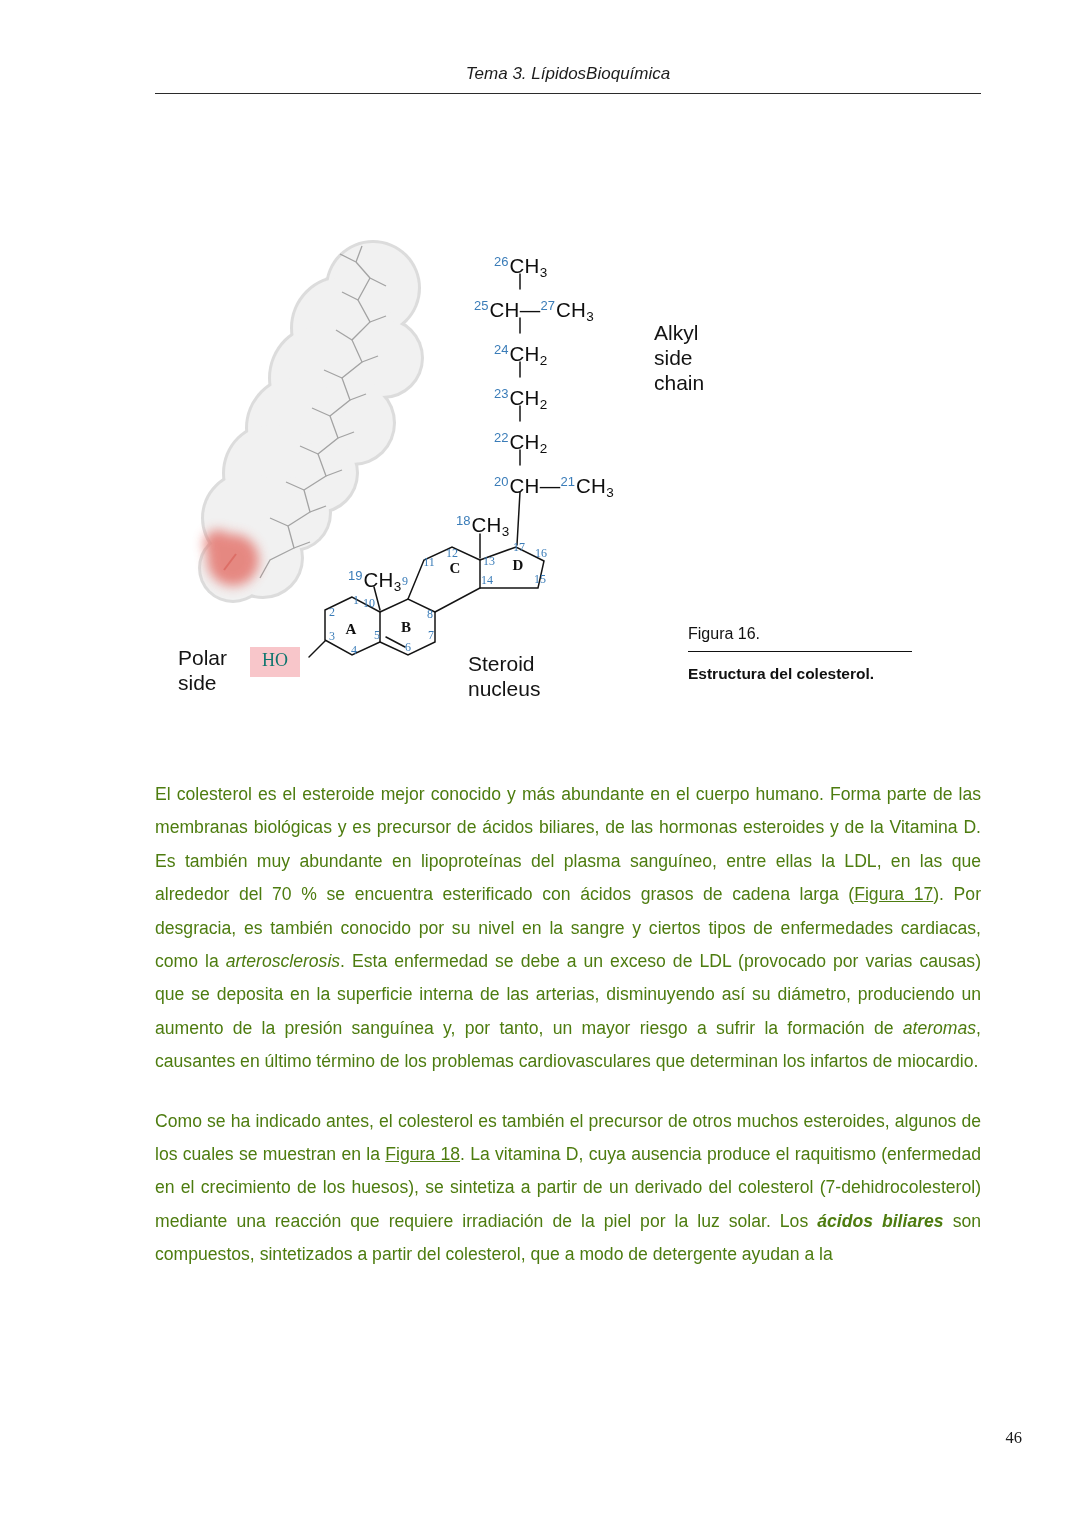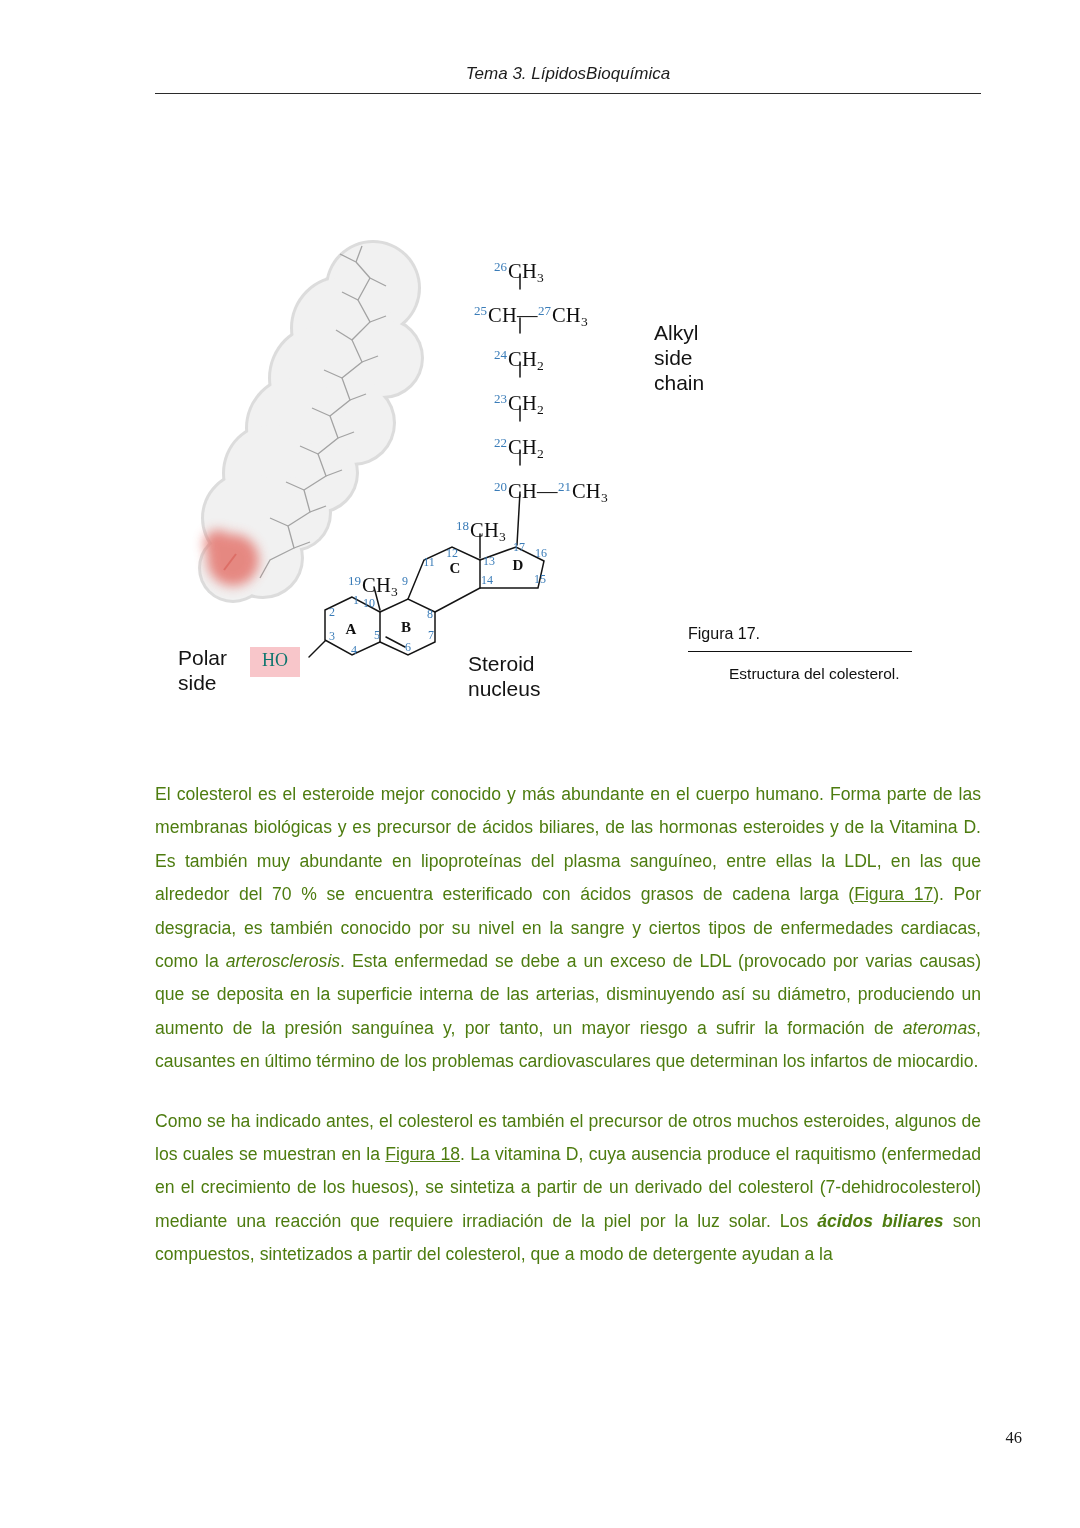--- a/index.html
+++ b/index.html
@@ -15,43 +15,43 @@
     display:flex; justify-content:center;
     font-size:17px; font-style:italic; color:#1d1d1d;
     padding-bottom:9px; border-bottom:1.6px solid #2b2b2b;
   }
 
   
   .figure { position:absolute; left:148px; top:228px; width:800px; height:475px; }
   .fig-svg { position:absolute; left:0; top:0; }
 
   .chain-row, .methyl-label {
-    position:absolute; font-family:Liberation Serif, serif;
-    font-size:20.5px; color:#0f0f0f; white-space:nowrap; line-height:34px;
+    position:absolute; font-family:Liberation Sans, sans-serif;
+    font-size:20.5px; color:#0f0f0f; white-space:nowrap; line-height:24px;
   }
   .locant { font-size:13px; vertical-align:7px; color:#3a7cb8; margin-right:1px; }
   .csub   { font-size:13.5px; vertical-align:-4px; }
   .cf     { letter-spacing:0.3px; }
 
   .locant-svg { font-family:"Liberation Serif", serif; font-size:12px; fill:#3a7cb8; }
   .ring-letter { font-family:"Liberation Serif", serif; font-size:15px; font-weight:bold; fill:#101010; }
 
   .fig-label {
     position:absolute; font-family:Liberation Sans, sans-serif;
     font-size:21px; line-height:25px; color:#141414;
   }
   .ho-box {
     position:absolute; left:102px; top:419px;
     background:#f8c6ca; padding:3px 12px 6px;
     font-family:"Liberation Serif", serif; font-size:18px; color:#0f766e;
   }
 
   .fig-caption { position:absolute; left:540px; top:397px; width:224px; font-size:16px; color:#111; }
   .fig-caption-label { padding-bottom:8px; border-bottom:1.5px solid #111; }
-  .fig-caption-title { margin-top:13px; font-weight:normal; font-size:15.5px;margin-left:41px; }
+  .fig-caption-title { margin-top:13px; font-weight:bold; font-size:15.5px; }
 
   
   .body-text {
     position:absolute; left:155px; top:778px; width:826px;
     font-size:17.6px; line-height:33.4px; text-align:justify; color:#4d7c0f;
   }
   .body-text p + p { margin-top:26px; }
   .seg-underline { text-decoration:underline; }
   .seg-italic { font-style:italic; }
   .seg-bold-italic { font-style:italic; font-weight:bold; }
@@ -202,21 +202,21 @@
       <div>Steroid</div>
       <div>nucleus</div>
     </div>
     <div class="fig-label" style="left:506px;top:92px">
       <div>Alkyl</div>
       <div>side</div>
       <div>chain</div>
     </div>
 
     <div class="fig-caption">
-      <div class="fig-caption-label">Figura 17.</div>
+      <div class="fig-caption-label">Figura 16.</div>
       <div class="fig-caption-title">Estructura del colesterol.</div>
     </div>
   </div>
 
   <div class="body-text">
     <p><span>El colesterol es el esteroide mejor conocido y más abundante en el cuerpo humano. Forma parte de las membranas biológicas y es precursor de ácidos biliares, de las hormonas esteroides y de la Vitamina D. Es también muy abundante en lipoproteínas del plasma sanguíneo, entre ellas la LDL, en las que alrededor del 70 % se encuentra esterificado con ácidos grasos de cadena larga (</span><span class="seg-underline">Figura 17</span><span>). Por desgracia, es también conocido por su nivel en la sangre y ciertos tipos de enfermedades cardiacas, como la </span><span class="seg-italic">arterosclerosis</span><span>. Esta enfermedad se debe a un exceso de LDL (provocado por varias causas) que se deposita en la superficie interna de las arterias, disminuyendo así su diámetro, produciendo un aumento de la presión sanguínea y, por tanto, un mayor riesgo a sufrir la formación de </span><span class="seg-italic">ateromas</span><span>, causantes en último término de los problemas cardiovasculares que determinan los infartos de miocardio.</span></p>
     <p><span>Como se ha indicado antes, el colesterol es también el precursor de otros muchos esteroides, algunos de los cuales se muestran en la </span><span class="seg-underline">Figura 18</span><span>. La vitamina D, cuya ausencia produce el raquitismo (enfermedad en el crecimiento de los huesos), se sintetiza a partir de un derivado del colesterol (7-dehidrocolesterol) mediante una reacción que requiere irradiación de la piel por la luz solar. Los </span><span class="seg-bold-italic">ácidos biliares</span><span> son compuestos, sintetizados a partir del colesterol, que a modo de detergente ayudan a la</span></p>
   </div>
 
   <div class="page-number">46</div>

